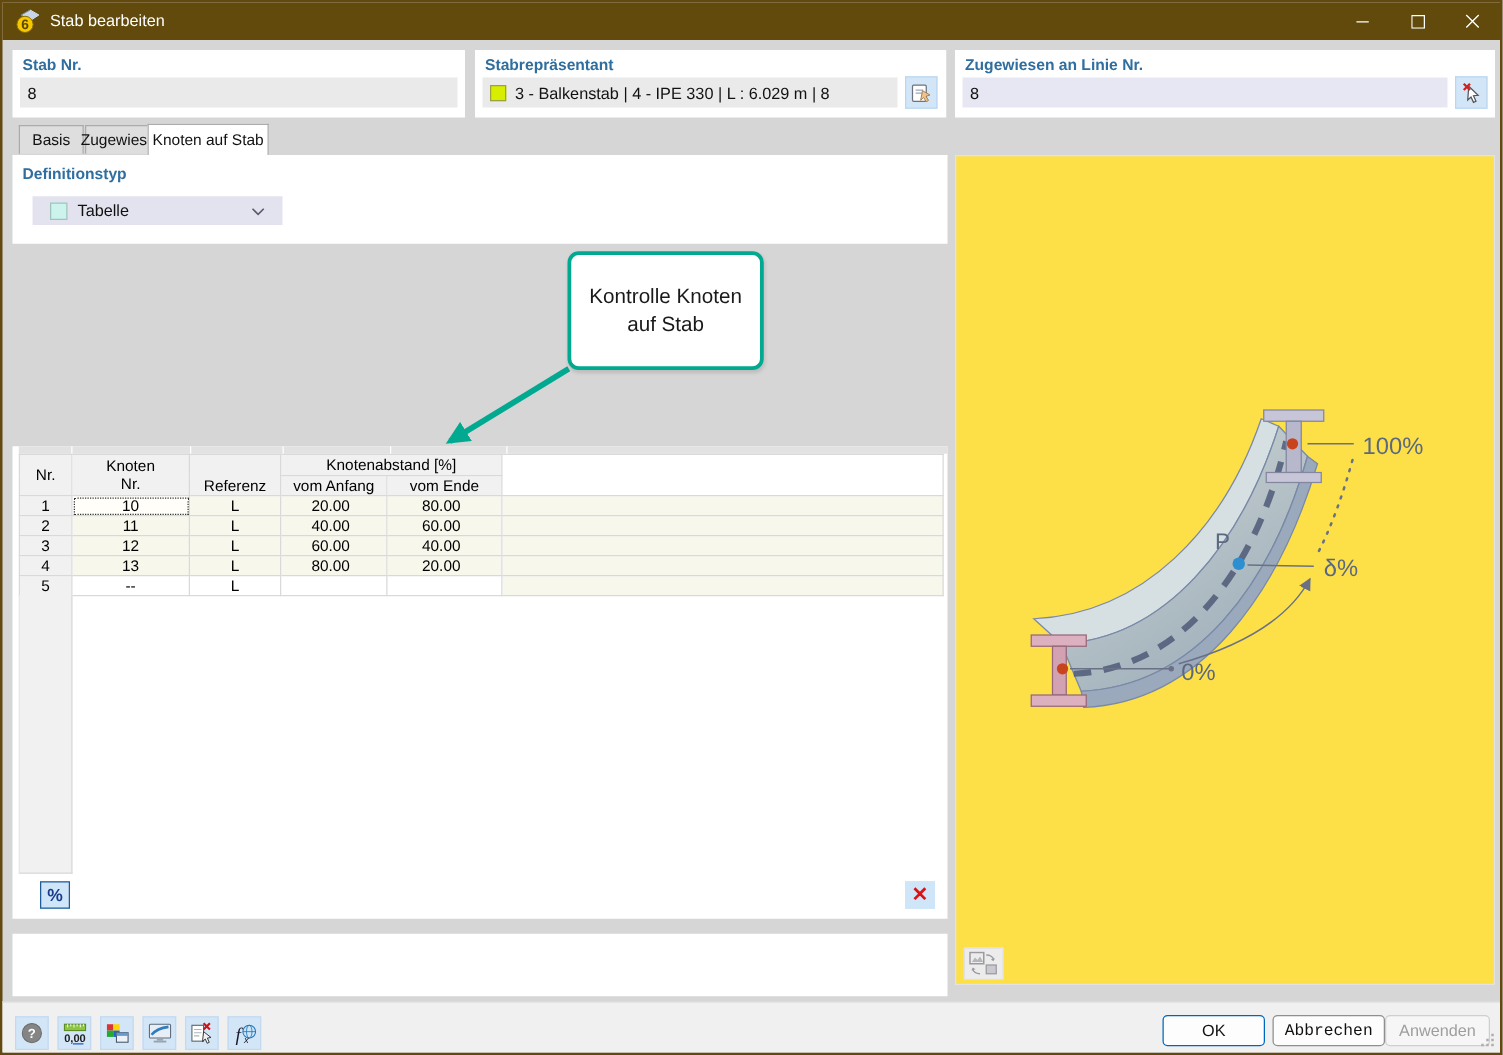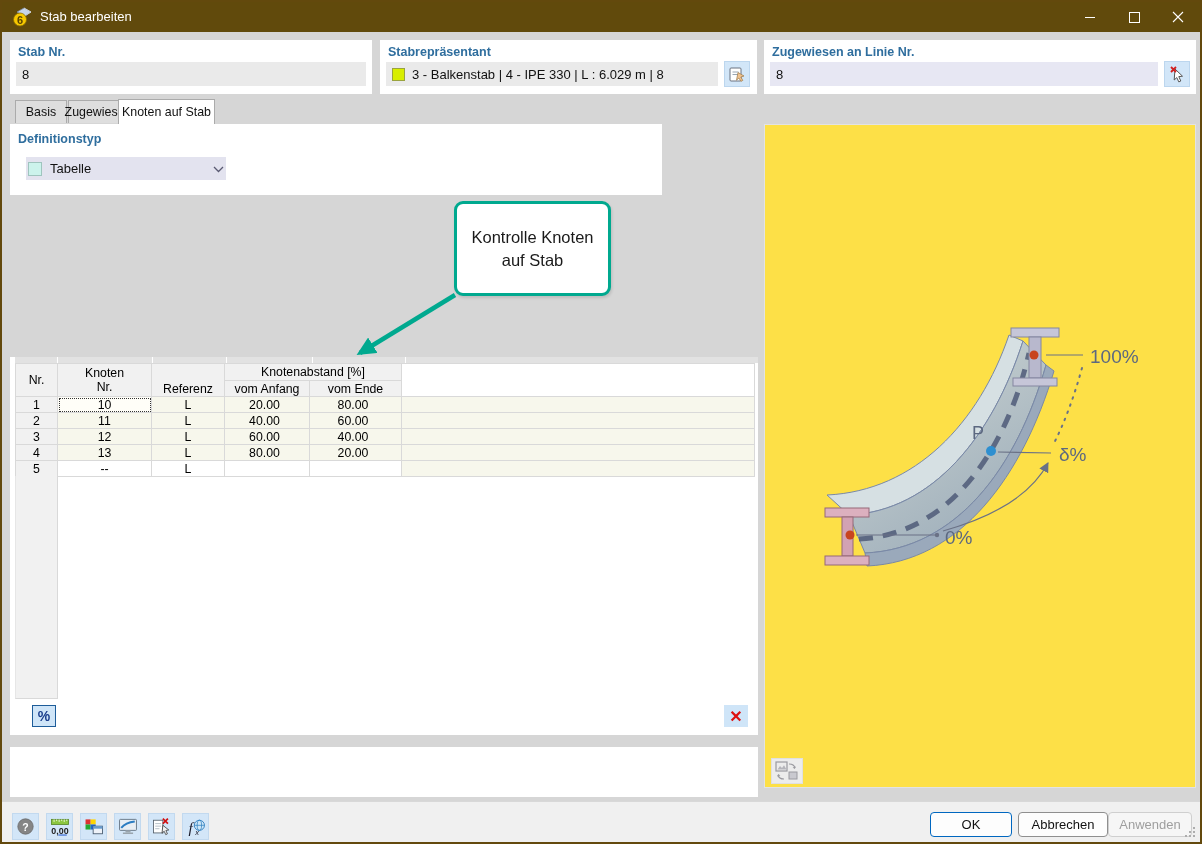--- a/index.html
+++ b/index.html
@@ -28,21 +28,21 @@
   
   .tab { position:absolute; top:98px; height:23px; background:#dedede; border:1px solid #ababab;
          border-bottom:none; font-size:12.4px; color:#111; display:flex; align-items:center; justify-content:center; }
   .tab.active { top:97px; height:25px; background:#ffffff; z-index:5; }
 
   
   .panel { position:absolute; background:#ffffff; }
   .section-label { position:absolute; font-size:12.5px; font-weight:bold; color:#2f6e9e; }
   .sub-label { position:absolute; font-size:12.5px; color:#111; white-space:nowrap; }
 
-  .dropdown { position:absolute; background:#e3e3ef; display:flex; align-items:center; padding:0 2px; font-size:13px; color:#111; }
+  .dropdown { position:absolute; background:#e3e3ef; display:flex; align-items:center; padding:0 14px; font-size:13px; color:#111; }
   .dropdown .sw { width:14px; height:14px; background:#ccf3ec; border:1px solid #9fc4be; margin-right:8px; }
   .dropdown .chev { margin-left:auto; }
 
   
   .callout { position:absolute; left:452px; top:199px; width:157px; height:95px; background:#ffffff;
              border:3px solid #00a98f; border-radius:9px; z-index:20;
              display:flex; flex-direction:column; align-items:center; justify-content:center;
              font-size:16.5px; color:#1a1a1a; line-height:1.35; box-shadow:1px 2px 3px rgba(0,0,0,.12); }
   .callout-arrow { position:absolute; left:340px; top:285px; z-index:19; }
 
@@ -155,21 +155,21 @@
   <div class="tab" style="left:13px; width:52px;">
     <span>Basis</span>
   </div>
   <div class="tab" style="left:66px; width:60px;">
     <span>Zugewiesen</span>
   </div>
   <div class="tab active" style="left:116px; width:97px;align-items:center;">
     <span>Knoten auf Stab</span>
   </div>
 
-  <div class="panel" style="left:8px; top:122px; width:652px; height:71px;">
+  <div class="panel" style="left:8px; top:122px; width:748px; height:71px;">
     <span class="section-label" style="left:8px; top:8px;">Definitionstyp</span>
     <div class="dropdown" style="left:16px; top:33px; width:200px; height:23px;">
       <span class="sw"></span>
       <span>Tabelle</span>
       <span class="chev">
         <svg width="11" height="7" viewBox="0 0 11 7">
             <path d="M1 1 L5.5 5.5 L10 1" fill="none" stroke="#5a5a72" stroke-width="1.3"></path>
           </svg>
       </span>
     </div>
@@ -385,21 +385,21 @@
         <circle cx="17" cy="11" r="6" fill="#cde6f7" stroke="#2277bb"></circle>
         <ellipse cx="17" cy="11" rx="2.6" ry="6" fill="none" stroke="#2277bb" stroke-width="0.8"></ellipse>
         <line x1="11" y1="11" x2="23" y2="11" stroke="#2277bb" stroke-width="0.8"></line>
         <text x="12" y="22" font-size="9" font-style="italic" fill="#1a1a2a">x</text>
       </svg>
     </div>
 
     <div class="btn primary" style="left:928px; width:82px;">
       <span>OK</span>
     </div>
-    <div class="btn" style="left:1016px; width:90px;">
+    <div class="btn" style="left:1016px; width:90px;font-family:Liberation Mono, monospace;">
       <span>Abbrechen</span>
     </div>
     <div class="btn disabled" style="left:1106px; width:84px;">
       <span>Anwenden</span>
     </div>
     <svg class="grip" width="12" height="12" viewBox="0 0 12 12">
       <rect x="9" y="1" width="2" height="2" fill="#adadad"></rect>
         <rect x="9" y="5" width="2" height="2" fill="#adadad"></rect>
       <rect x="5" y="5" width="2" height="2" fill="#adadad"></rect>
         <rect x="9" y="9" width="2" height="2" fill="#adadad"></rect>

